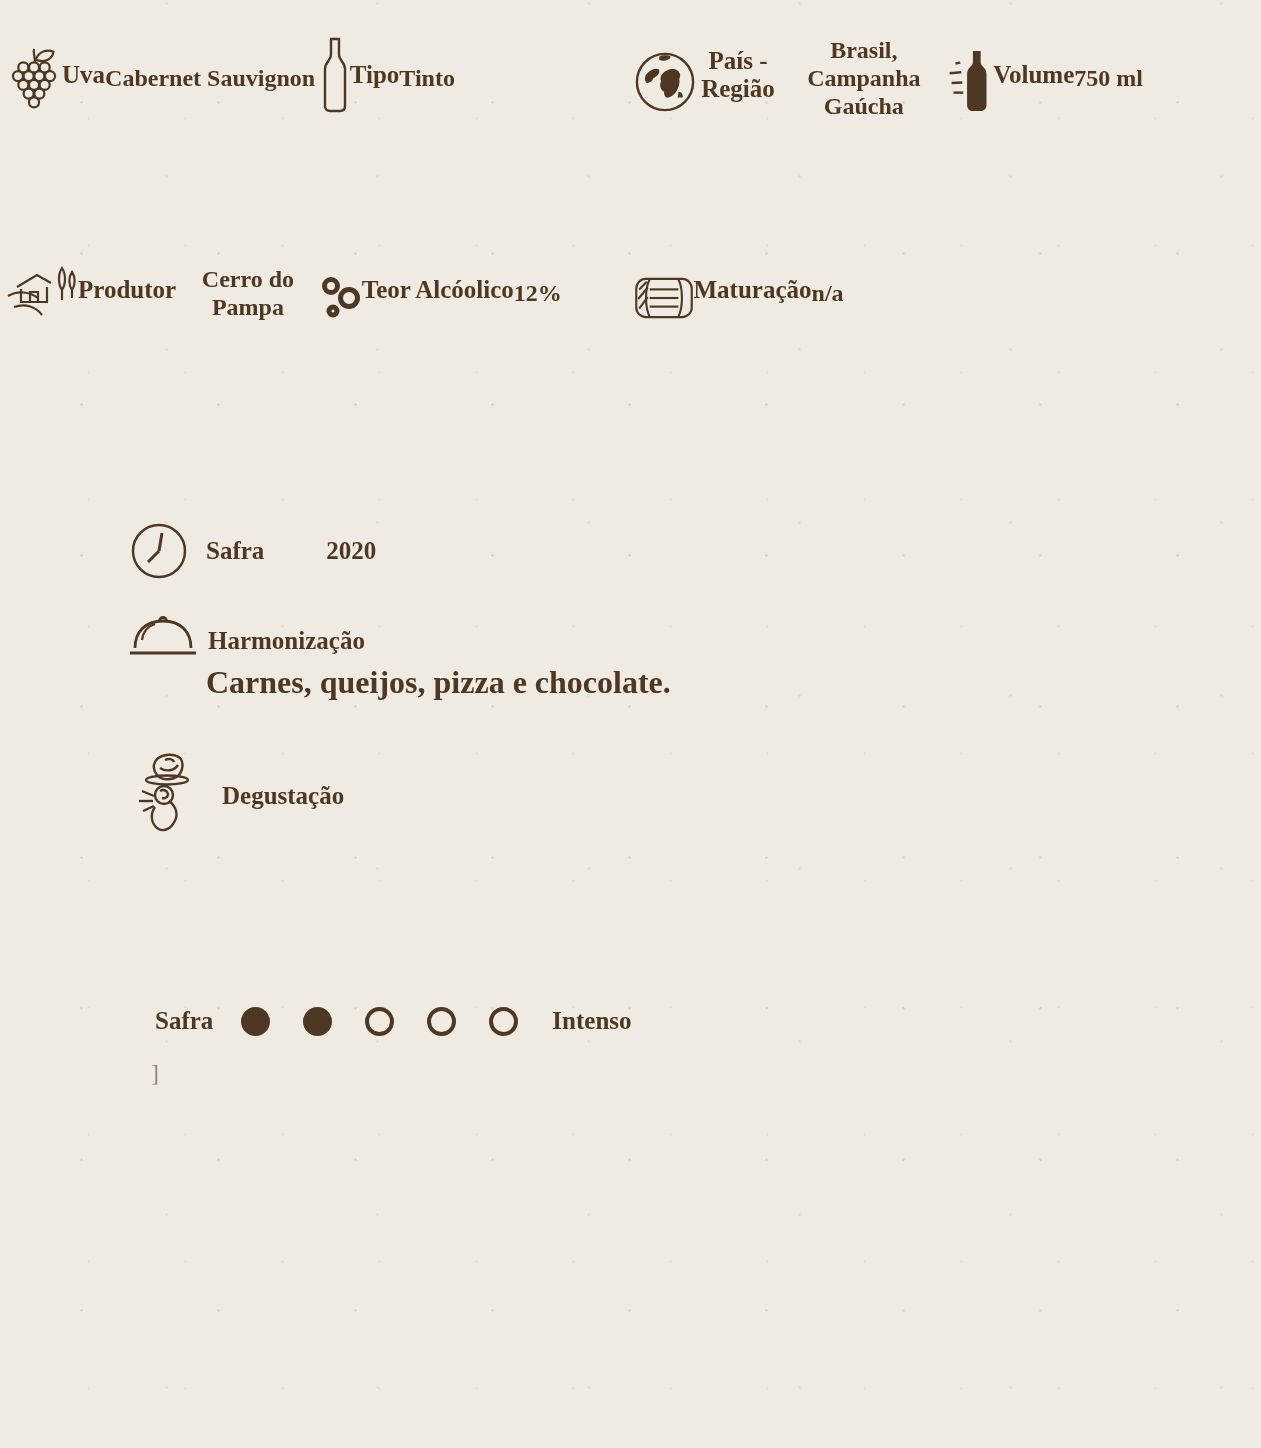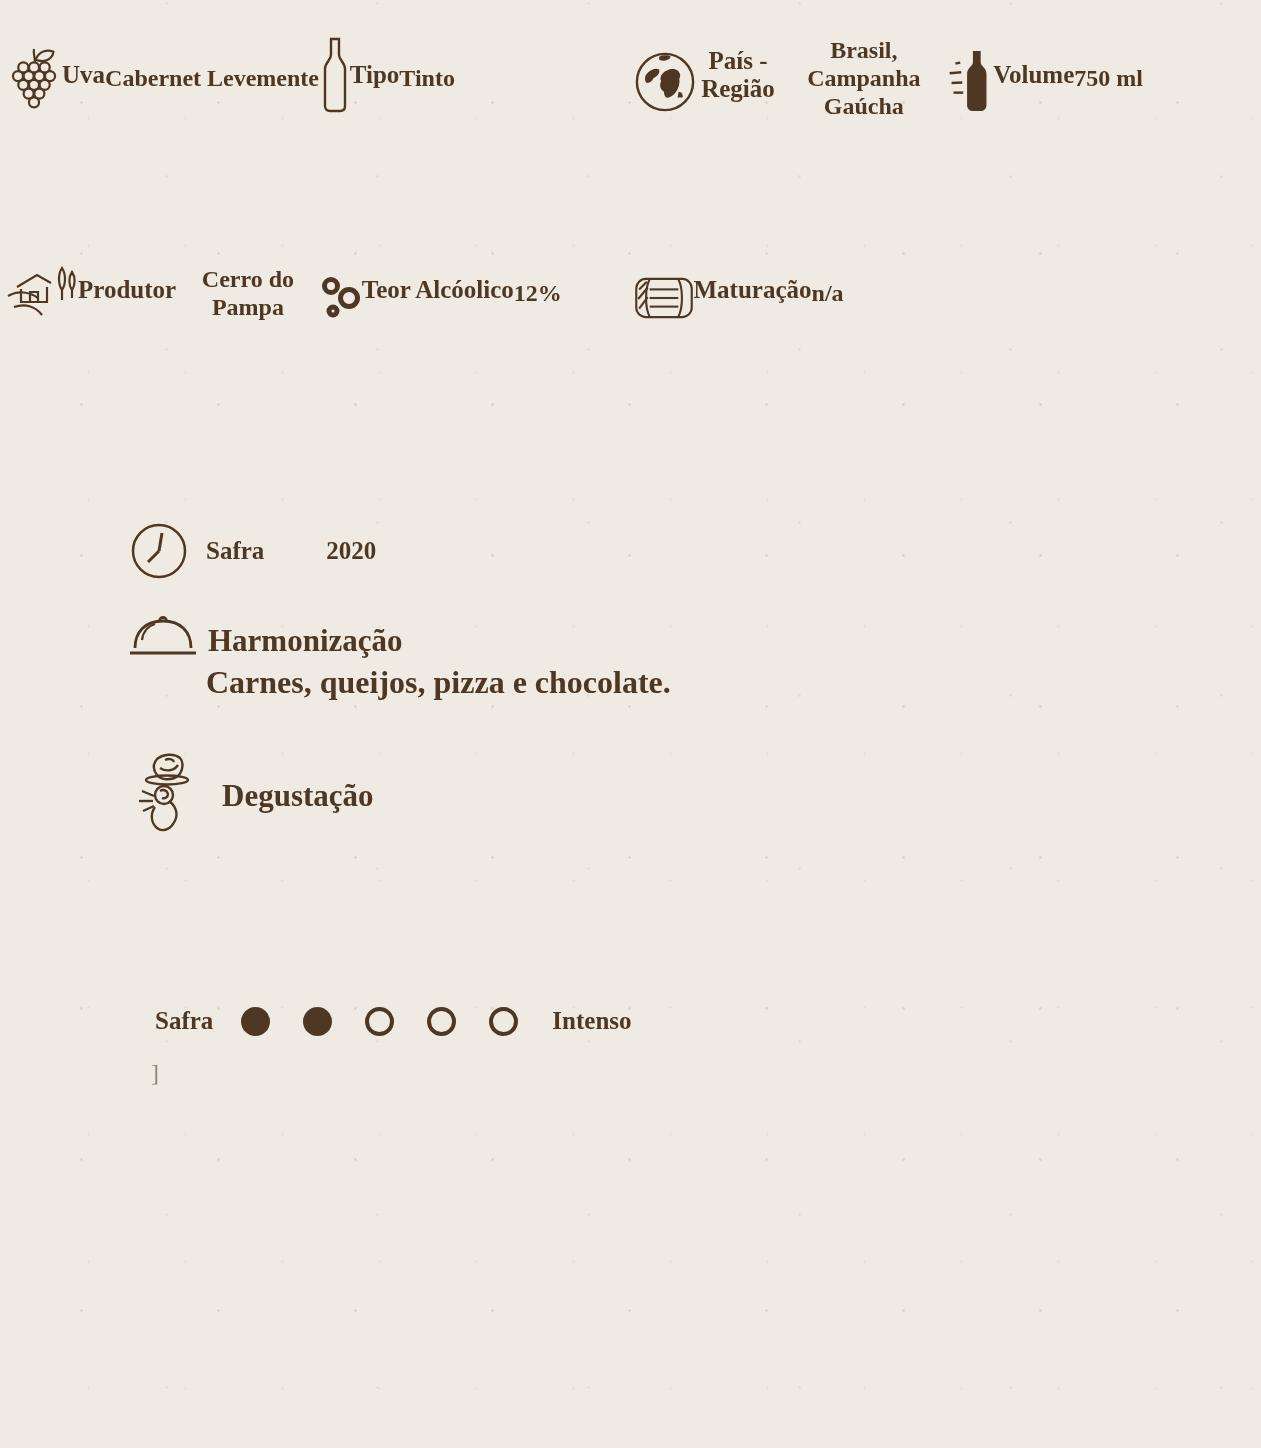--- a/index.html
+++ b/index.html
@@ -37,21 +37,21 @@
   .row2 .icon-box{height:64px;margin-bottom:4px;}
   .attr-label{font-size:25px;font-weight:bold;line-height:28px;}
   .attr-value{font-size:24px;font-weight:bold;line-height:28px;margin-top:6px;}
   .safra-row{position:absolute;top:522px;left:130px;display:flex;align-items:center;}
   .safra-label{font-size:25px;font-weight:bold;margin-left:18px;}
   .safra-value{font-size:25px;font-weight:bold;margin-left:62px;}
   .section{position:absolute;}
   .harm{top:612px;left:128px;}
   .section-header{display:flex;align-items:center;gap:10px;}
   .harm .section-header{align-items:flex-end;}
-  .section-title{font-size:31px;font-weight:bold;line-height:30px;}
+  .section-title{font-size:25px;font-weight:bold;line-height:30px;}
   .harm-body{margin:12px 0 0 78px;font-size:32px;font-weight:bold;line-height:28px;white-space:nowrap;}
   .degust{top:752px;left:120px;}
   .degust .section-header{gap:14px;}
   .degust-body{margin:-10px 0 0 86px;font-size:24px;font-weight:bold;line-height:27.5px;width:820px;}
   .scale-row{position:absolute;top:1003px;left:155px;display:flex;align-items:center;height:36px;}
   .scale-label{font-size:25px;font-weight:bold;}
   .dots{display:flex;align-items:center;gap:33px;margin:0 34px 0 28px;}
   .dot{width:29px;height:29px;border-radius:50%;border:4px solid var(--ink);background:transparent;}
   .dot.filled{background:var(--ink);}
   .artifact{position:absolute;top:1060px;left:151px;font-size:24px;color:var(--artifact);}
@@ -76,21 +76,21 @@
             <circle cx="44.5" cy="30" r="5.2"></circle>
           <circle cx="17" cy="39" r="5.2"></circle>
             <circle cx="28" cy="39" r="5.2"></circle>
             <circle cx="39" cy="39" r="5.2"></circle>
           <circle cx="22.5" cy="48" r="5.2"></circle>
             <circle cx="33.5" cy="48" r="5.2"></circle>
           <circle cx="28" cy="57" r="5.2"></circle>
         </svg>
       </div>
       <div class="attr-label">Uva</div>
-      <div class="attr-value">Cabernet Levemente</div>
+      <div class="attr-value">Cabernet Sauvignon</div>
     </div>
 
     <div class="attr-cell">
       <div class="icon-box">
         <svg width="30" height="76" viewBox="0 0 30 76" fill="none" stroke="currentColor" stroke-width="2.4">
           <path d="M11 2 H19 V18 C19 23 25 25.5 25 32 V69 C25 72 23 74 20 74 H10 C7 74 5 72 5 69 V32 C5 25.5 11 23 11 18 Z"></path>
         </svg>
       </div>
       <div class="attr-label">Tipo</div>
       <div class="attr-value">Tinto</div>

